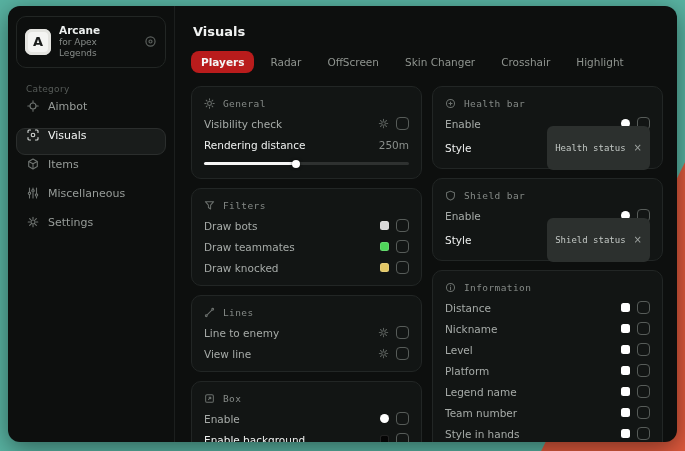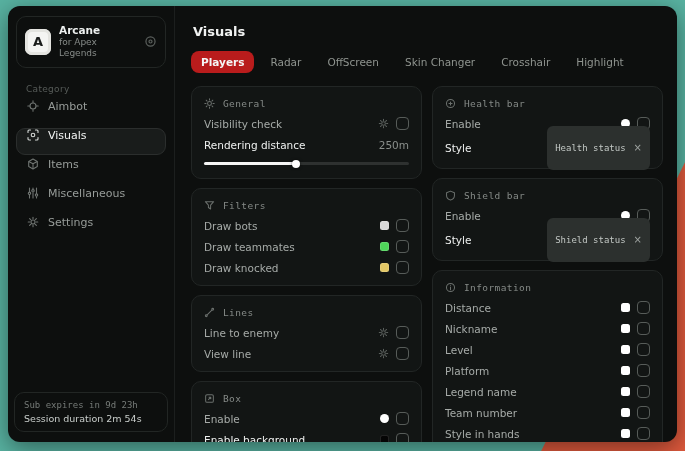--- a/index.html
+++ b/index.html
@@ -155,24 +155,20 @@
       <div class="nav-item">
         <span class="icon">
           <svg width="12" height="12" viewBox="0 0 12 12" fill="none" stroke="currentColor" stroke-width="1.1" stroke-linecap="round">
             <circle cx="6" cy="6" r="2"></circle>
             <path d="M6 1.2v1.5M6 9.3v1.5M1.2 6h1.5M9.3 6h1.5M2.6 2.6l1.1 1.1M8.3 8.3l1.1 1.1M9.4 2.6 8.3 3.7M3.7 8.3 2.6 9.4"></path>
           </svg>
           </span>
         <span>Settings</span>
       </div>
 
-      <div class="side-footer">
-        <div class="l1">Sub expires in 9d 23h</div>
-        <div class="l2">Session duration 2m 54s</div>
-      </div>
     </div>
 
     <div class="main">
       <div class="page-title">Visuals</div>
 
       <div class="tabs">
         <div class="tab active">Players</div>
         <div class="tab">Radar</div>
         <div class="tab">OffScreen</div>
         <div class="tab">Skin Changer</div>

